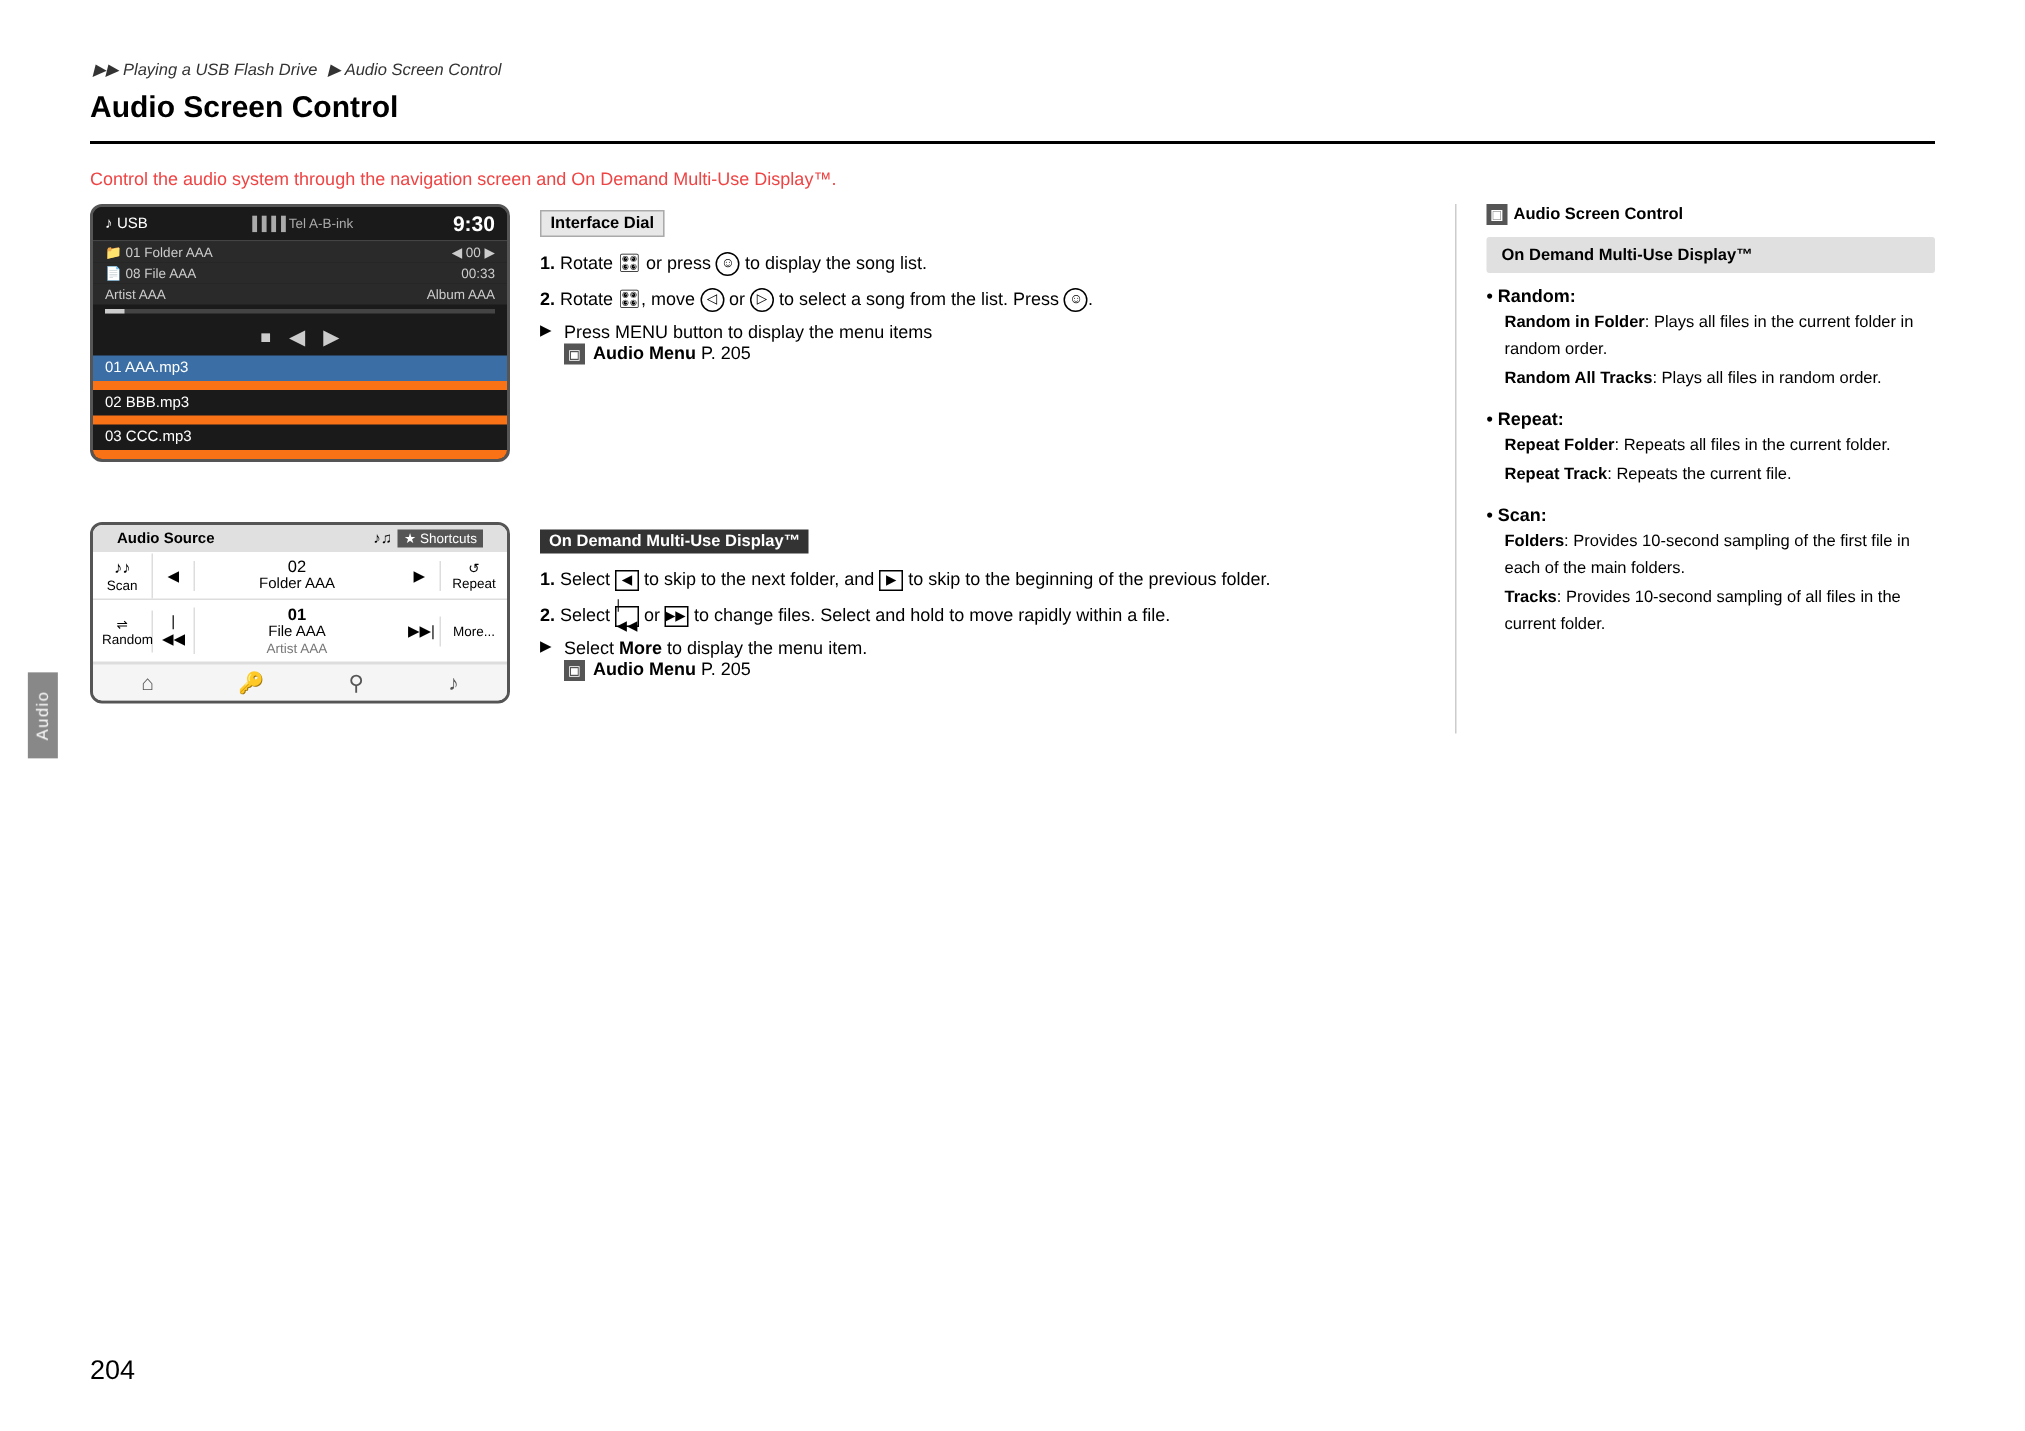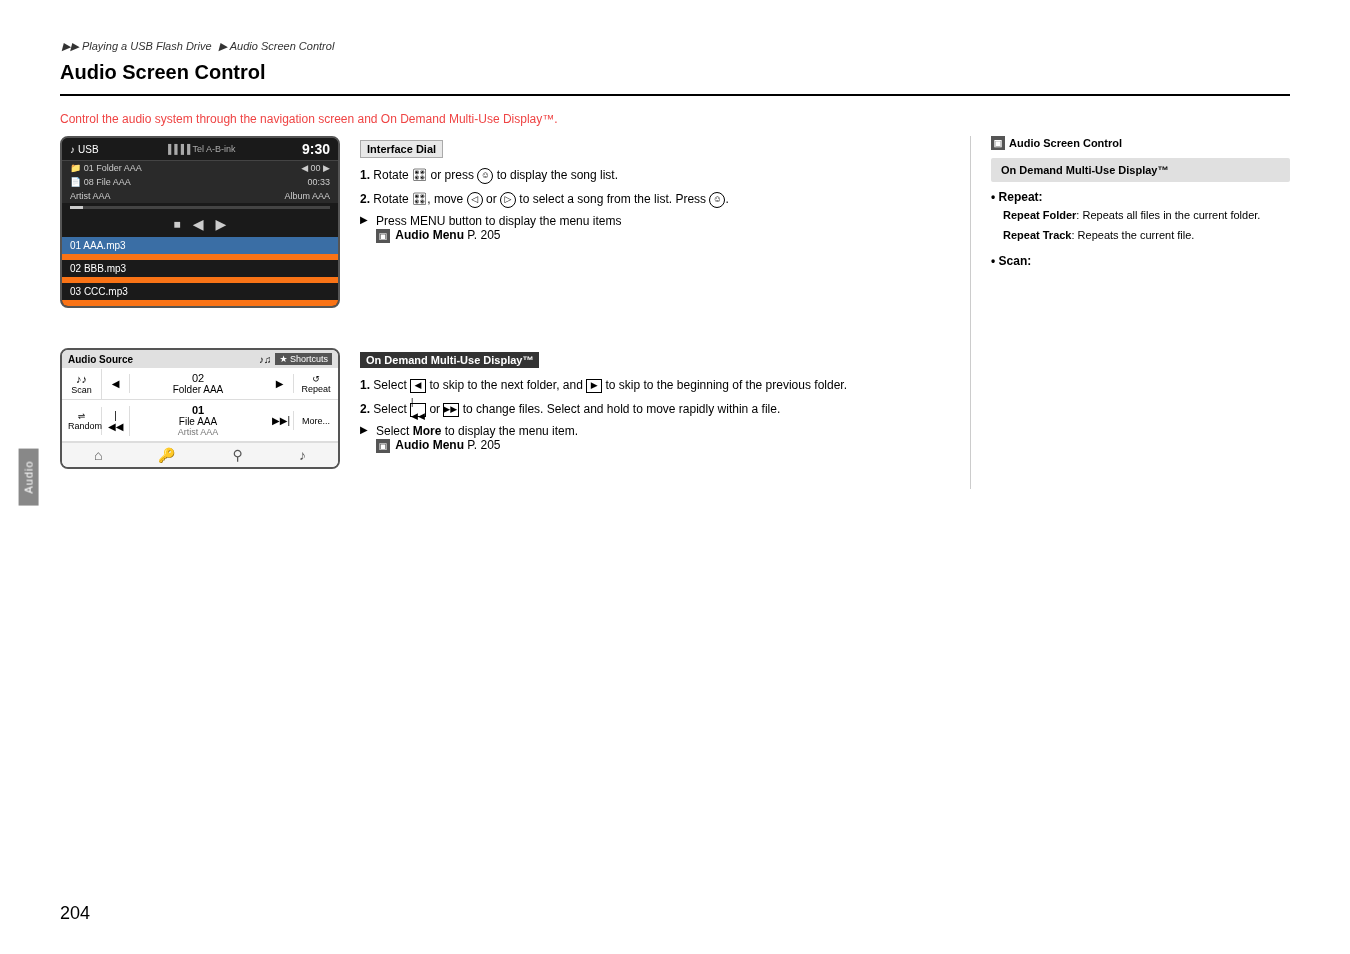--- a/index.html
+++ b/index.html
@@ -132,21 +132,21 @@
       color: #000;
       width: 280px;
       font-size: 10px;
       overflow: hidden;
     }
     .od-header {
       background: #e0e0e0;
       display: flex;
       justify-content: space-between;
       align-items: center;
-      padding: 3px 6px;
+      padding: 3px 16px;
       font-size: 10px;
       gap: 25px;
     }
     .od-header-title {
       font-weight: bold;
       font-size: 10px;
     }
     .od-row {
       display: flex;
       align-items: center;
@@ -517,34 +517,53 @@
   </div>
 
   <div class="right-column">
     <div class="right-section-header">
       <span class="right-section-icon">▣</span>
       <span>Audio Screen Control</span>
     </div>
 
     <div class="right-box">On Demand Multi-Use Display™</div>
 
+    <div class="bullet-section">
+      <div class="bullet-title">Random:</div>
+      <div class="bullet-sub">
+        <div class="bullet-sub-item">
+          <strong>Random in Folder</strong><span>: Plays all files in the current folder in random order.</span>
+        </div>
+        <div class="bullet-sub-item">
+          <strong>Random All Tracks</strong><span>: Plays all files in random order.</span>
+        </div>
+      </div>
+    </div>
 
     <div class="bullet-section">
       <div class="bullet-title">Repeat:</div>
       <div class="bullet-sub">
         <div class="bullet-sub-item">
           <strong>Repeat Folder</strong><span>: Repeats all files in the current folder.</span>
         </div>
         <div class="bullet-sub-item">
           <strong>Repeat Track</strong><span>: Repeats the current file.</span>
         </div>
       </div>
     </div>
 
     <div class="bullet-section">
       <div class="bullet-title">Scan:</div>
+      <div class="bullet-sub">
+        <div class="bullet-sub-item">
+          <strong>Folders</strong><span>: Provides 10-second sampling of the first file in each of the main folders.</span>
+        </div>
+        <div class="bullet-sub-item">
+          <strong>Tracks</strong><span>: Provides 10-second sampling of all files in the current folder.</span>
+        </div>
+      </div>
     </div>
 
   </div>
 
 </div>
 
 <div class="page-number">204</div>
 
 </body></html>

